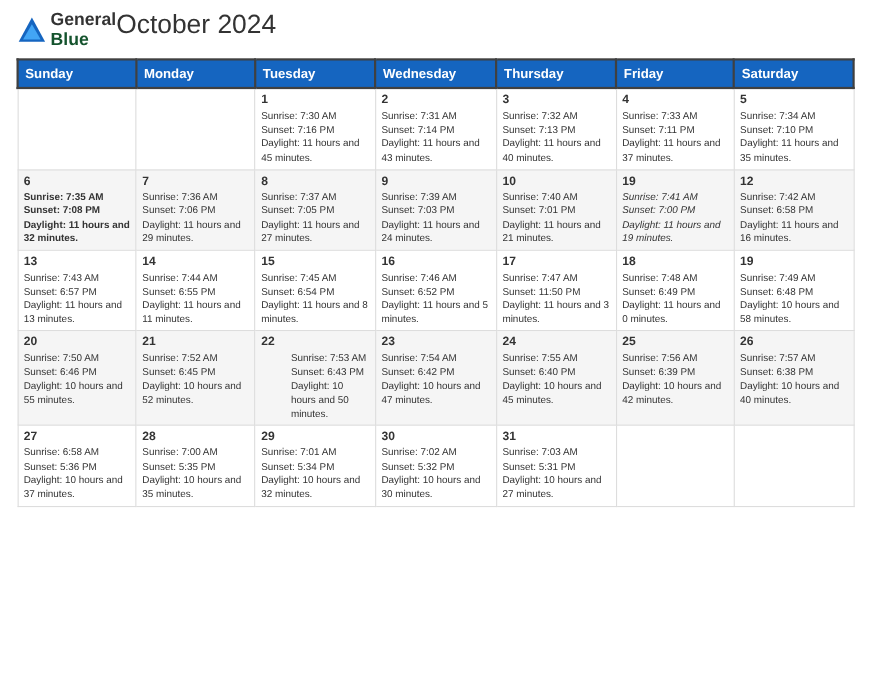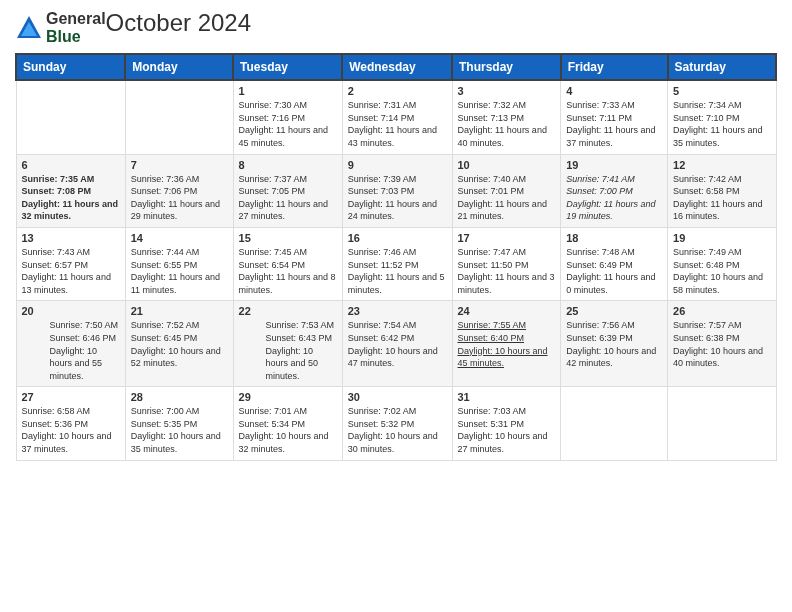--- a/index.html
+++ b/index.html
@@ -231,21 +231,21 @@
           </td>
           <td>
             <span class="day-num">15</span>
             <div class="day-info" style="white-space: pre-line;">Sunrise: 7:45 AM
 Sunset: 6:54 PM
 Daylight: 11 hours and 8 minutes.</div>
           </td>
           <td>
             <span class="day-num">16</span>
             <div class="day-info" style="white-space: pre-line;">Sunrise: 7:46 AM
-Sunset: 11:52 PM
+Sunset: 6:52 PM
 Daylight: 11 hours and 5 minutes.</div>
           </td>
           <td>
             <span class="day-num">17</span>
             <div class="day-info" style="white-space: pre-line;">Sunrise: 7:47 AM
 Sunset: 11:50 PM
 Daylight: 11 hours and 3 minutes.</div>
           </td>
           <td>
             <span class="day-num">18</span>
@@ -256,21 +256,21 @@
           <td>
             <span class="day-num">19</span>
             <div class="day-info" style="white-space: pre-line;">Sunrise: 7:49 AM
 Sunset: 6:48 PM
 Daylight: 10 hours and 58 minutes.</div>
           </td>
         </tr>
         <tr>
           <td>
             <span class="day-num">20</span>
-            <div class="day-info" style="white-space: pre-line; margin-left: 28px;">Sunrise: 7:50 AM
+            <div class="day-info" style="white-space: pre-line;">Sunrise: 7:50 AM
 Sunset: 6:46 PM
 Daylight: 10 hours and 55 minutes.</div>
           </td>
           <td>
             <span class="day-num">21</span>
             <div class="day-info" style="white-space: pre-line;">Sunrise: 7:52 AM
 Sunset: 6:45 PM
 Daylight: 10 hours and 52 minutes.</div>
           </td>
           <td>
@@ -280,21 +280,21 @@
 Daylight: 10 hours and 50 minutes.</div>
           </td>
           <td>
             <span class="day-num">23</span>
             <div class="day-info" style="white-space: pre-line;">Sunrise: 7:54 AM
 Sunset: 6:42 PM
 Daylight: 10 hours and 47 minutes.</div>
           </td>
           <td>
             <span class="day-num">24</span>
-            <div class="day-info" style="white-space: pre-line; text-decoration: underline;">Sunrise: 7:55 AM
+            <div class="day-info" style="white-space: pre-line;">Sunrise: 7:55 AM
 Sunset: 6:40 PM
 Daylight: 10 hours and 45 minutes.</div>
           </td>
           <td>
             <span class="day-num">25</span>
             <div class="day-info" style="white-space: pre-line;">Sunrise: 7:56 AM
 Sunset: 6:39 PM
 Daylight: 10 hours and 42 minutes.</div>
           </td>
           <td>

